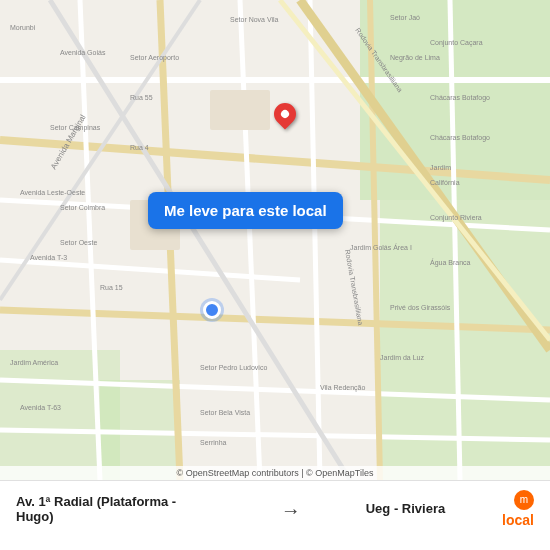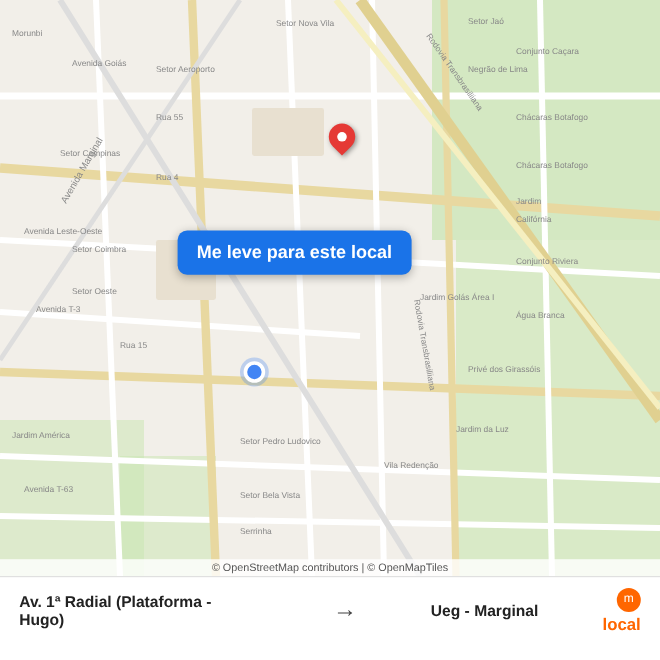--- a/index.html
+++ b/index.html
@@ -245,20 +245,20 @@
 </div>
 
 <div class="bottom-bar">
   <div class="route-from">
     <span class="route-name">Av. 1ª Radial (Plataforma - Hugo)</span>
   </div>
   <div class="route-arrow">
     <span>→</span>
   </div>
   <div class="route-to">
-    <span class="route-name">Ueg - Marginal</span>
+    <span class="route-name">Ueg - Riviera</span>
   </div>
 
   <div class="moovit-logo">
     <div class="moovit-icon">m</div>
     <span class="moovit-text">local</span>
   </div>
 </div>
 
 </body></html>

